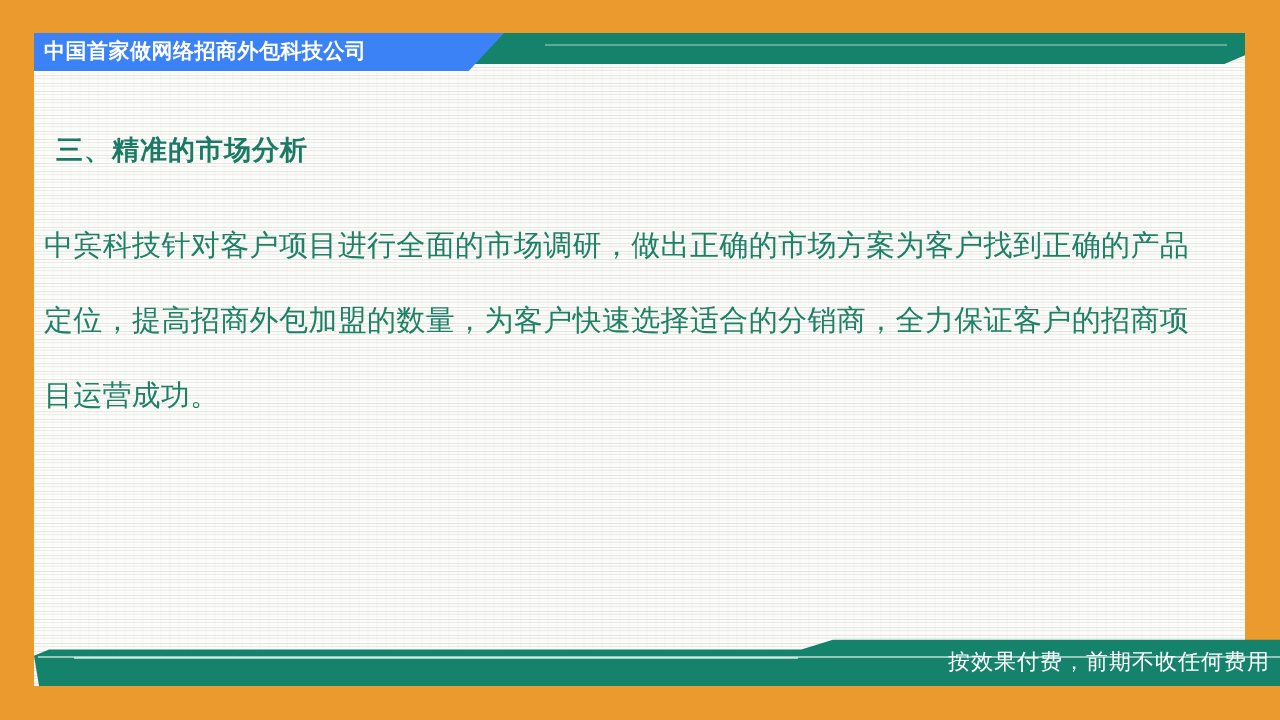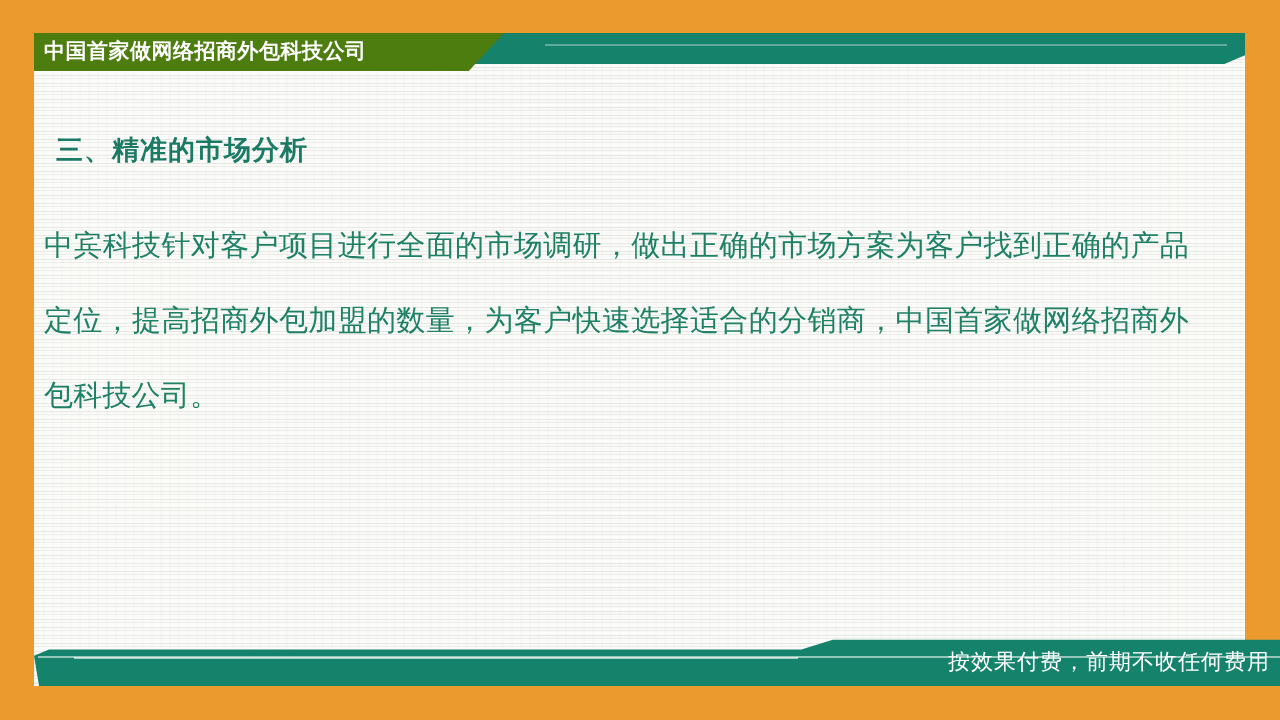--- a/index.html
+++ b/index.html
@@ -87,21 +87,21 @@
     width: 56.3%;
     height: 2px;
     background: rgba(255,255,255,0.32);
   }
   .header-left-block {
     position: absolute;
     left: 0;
     top: 0;
     width: 470px;
     height: 38px;
-    background: #4d7c0f;
+    background: #3b82f6;
     clip-path: polygon(0 0, 100% 0, 92.5% 100%, 0 100%);
     display: flex;
     align-items: center;
   }
   .header-title {
     color: #ffffff;
     font-family: "DejaVu Sans", "Liberation Sans", sans-serif;
     font-size: 21px;
     font-weight: bold;
     letter-spacing: 0.5px;
@@ -210,21 +210,21 @@
   <div class="header">
     <div class="header-bar-right-shape"></div>
     <div class="header-hairline"></div>
     <div class="header-left-block">
       <span class="header-title">中国首家做网络招商外包科技公司</span>
     </div>
   </div>
 
   <div class="main">
     <div class="section-heading">三、精准的市场分析</div>
-    <div class="body-text">中宾科技针对客户项目进行全面的市场调研，做出正确的市场方案为客户找到正确的产品定位，提高招商外包加盟的数量，为客户快速选择适合的分销商，中国首家做网络招商外包科技公司。</div>
+    <div class="body-text">中宾科技针对客户项目进行全面的市场调研，做出正确的市场方案为客户找到正确的产品定位，提高招商外包加盟的数量，为客户快速选择适合的分销商，全力保证客户的招商项目运营成功。</div>
   </div>
 
   <div class="footer">
     <div class="footer-band"></div>
     <div class="footer-hairline"></div>
     <div class="footer-short-line"></div>
     <div class="footer-text">按效果付费，前期不收任何费用</div>
   </div>
 
 </div>

